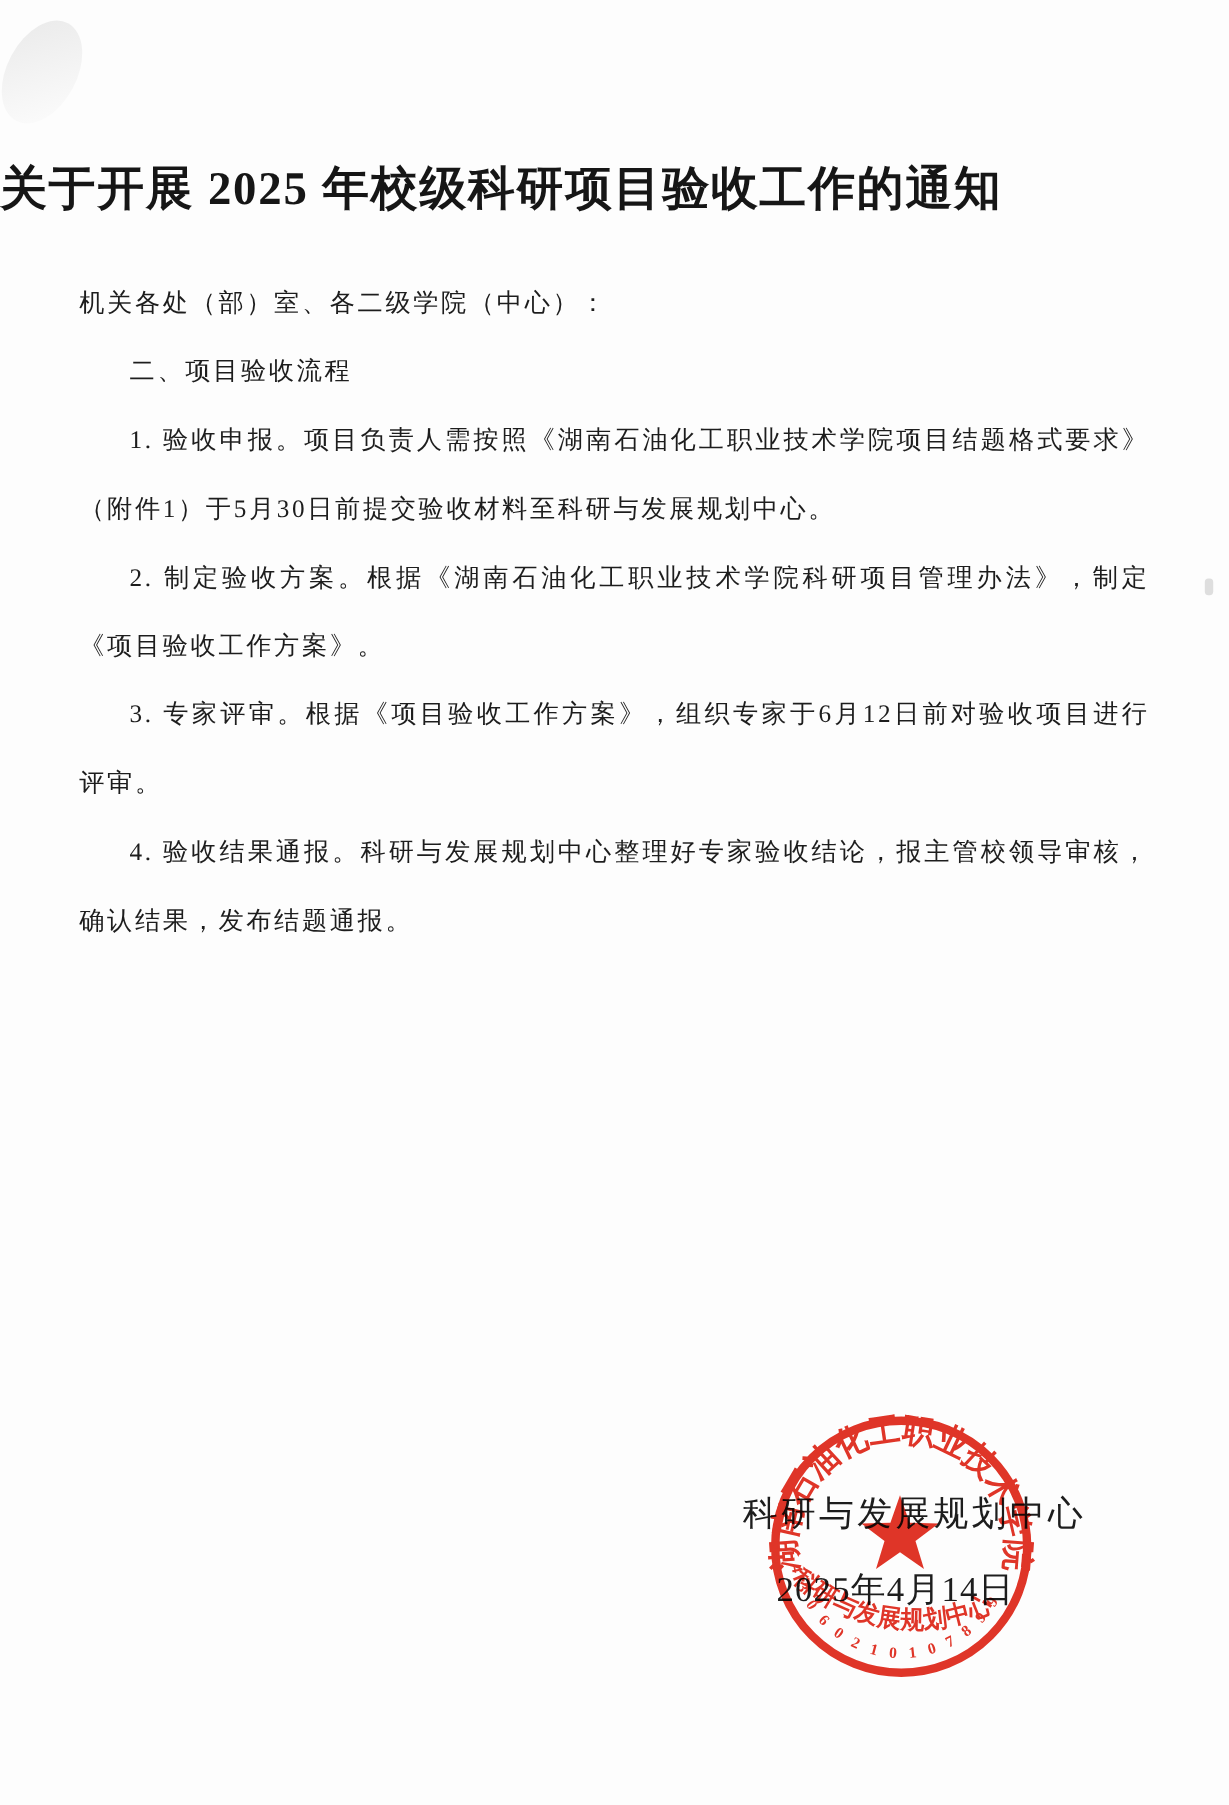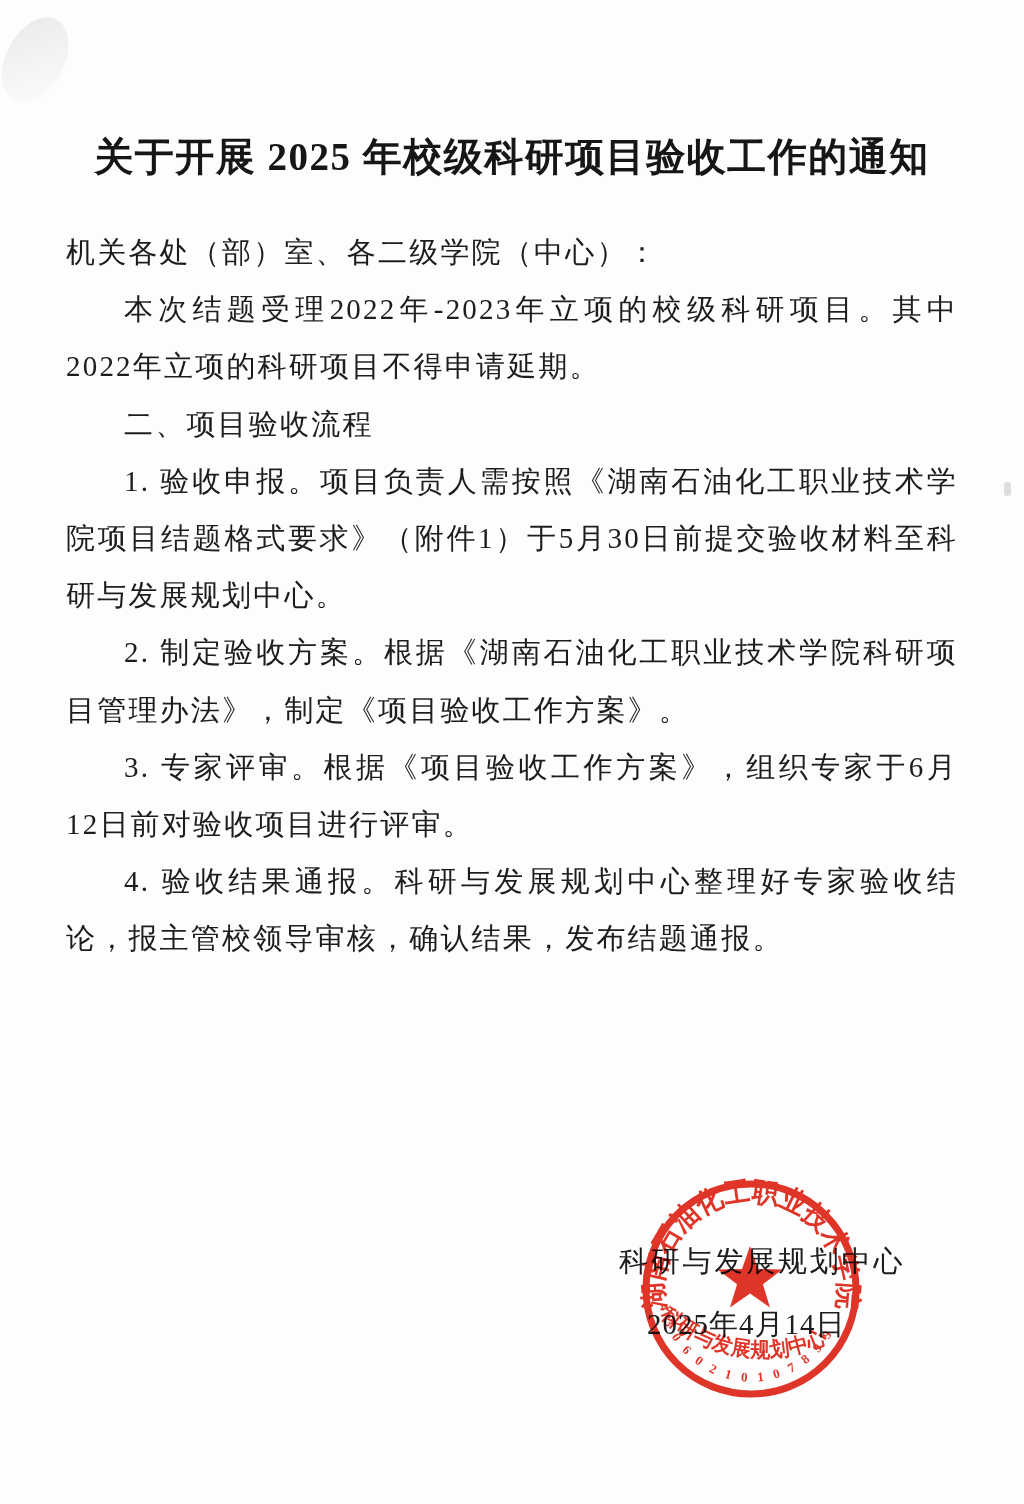--- a/index.html
+++ b/index.html
@@ -17,27 +17,27 @@
     position:absolute;left:6px;top:14px;width:58px;height:92px;
     background:linear-gradient(135deg,rgba(150,150,150,.35),rgba(200,200,200,0));
     border-radius:50%;transform:rotate(28deg);opacity:.55;
   }
   .speck-right{
     position:absolute;left:1004px;top:482px;width:7px;height:14px;
     background:#c9c9c9;border-radius:3px;opacity:.6;
   }
   .title{
     position:absolute;left:0;top:130px;width:1024px;
-    margin:0;text-align:center;
+    margin:0;
     font-size:39px;font-weight:700;letter-spacing:1.5px;
     color:#161616;
   }
   .content{
     position:absolute;left:66px;top:224px;width:892px;
-    font-size:29px;line-height:57.2px;letter-spacing:2.2px;
+    font-size:21px;line-height:57.2px;letter-spacing:2.2px;
     text-align:justify;
   }
   .content p{margin:0;text-indent:2em;}
   .content p.no-indent{text-indent:0;}
   .sig-org{
     position:absolute;left:619px;top:1242px;
     font-size:29px;letter-spacing:2.8px;white-space:nowrap;
   }
   .sig-date{
     position:absolute;left:647px;top:1305px;
@@ -57,21 +57,20 @@
 
 <div class="page">
 
   <div class="smudge-tl"></div>
   <div class="speck-right"></div>
 
   <h1 class="title">关于开展 2025 年校级科研项目验收工作的通知</h1>
 
   <div class="content">
     <p class="no-indent">机关各处（部）室、各二级学院（中心）：</p>
-    <p>本次结题受理2022年-2023年立项的校级科研项目。其中2022年立项的科研项目不得申请延期。</p>
     <p>二、项目验收流程</p>
     <p>1. 验收申报。项目负责人需按照《湖南石油化工职业技术学院项目结题格式要求》（附件1）于5月30日前提交验收材料至科研与发展规划中心。</p>
     <p>2. 制定验收方案。根据《湖南石油化工职业技术学院科研项目管理办法》，制定《项目验收工作方案》。</p>
     <p>3. 专家评审。根据《项目验收工作方案》，组织专家于6月12日前对验收项目进行评审。</p>
     <p>4. 验收结果通报。科研与发展规划中心整理好专家验收结论，报主管校领导审核，确认结果，发布结题通报。</p>
   </div>
 
   <div class="sig-org">科研与发展规划中心</div>
   <div class="sig-date">2025年4月14日</div>
 

